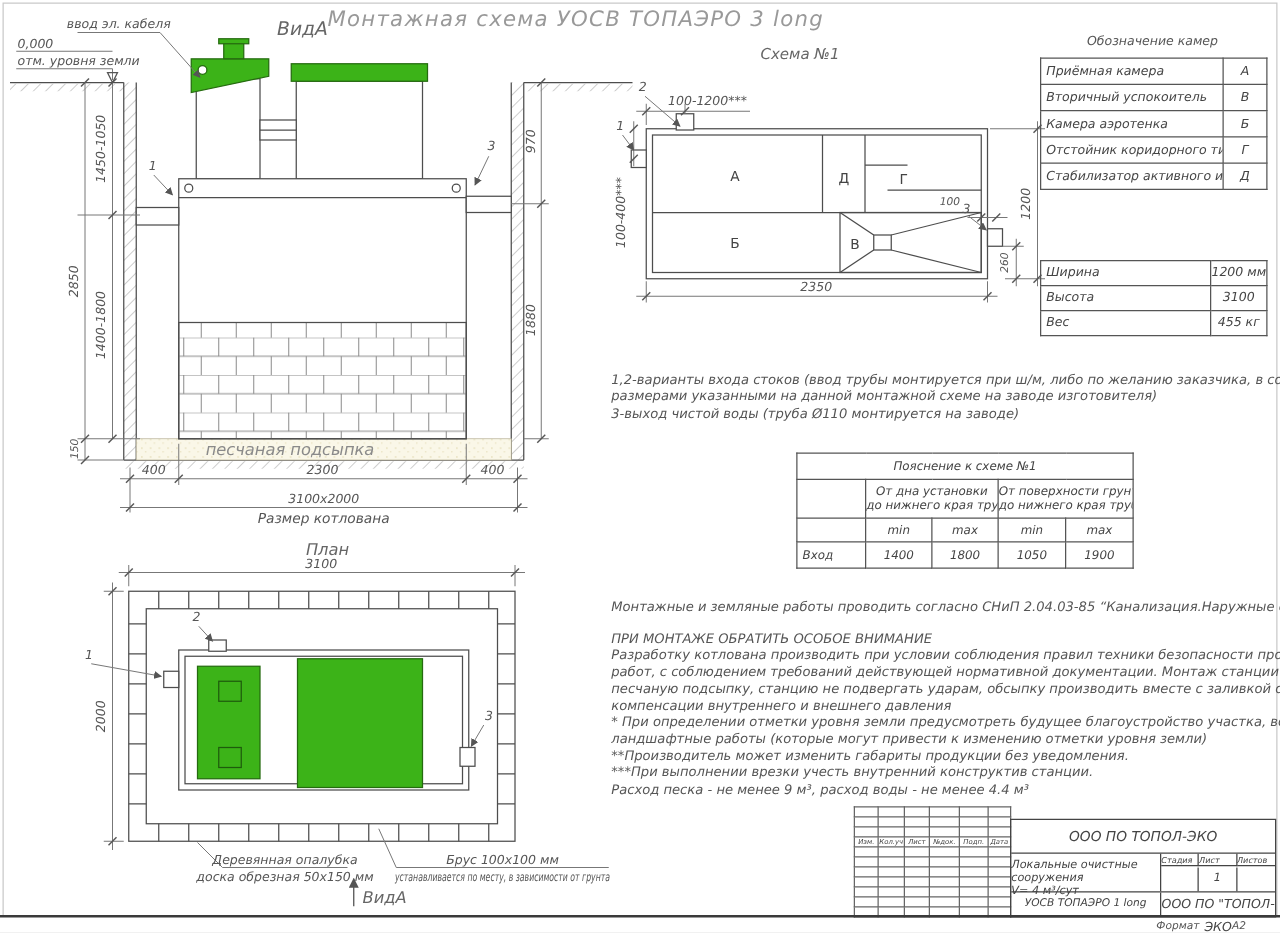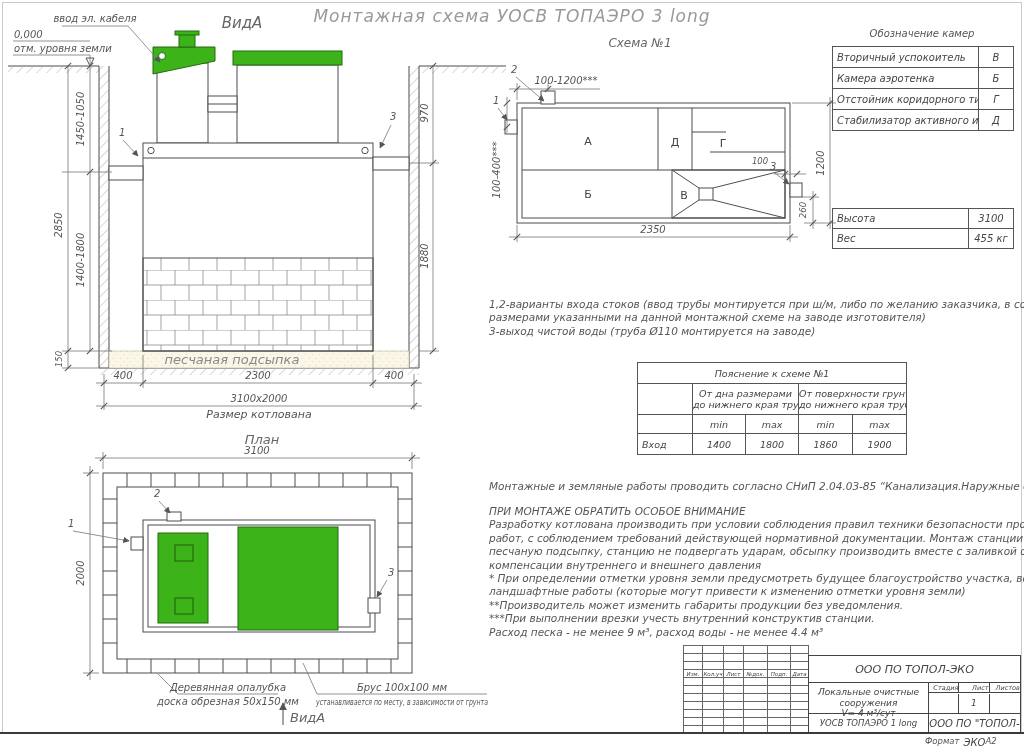--- a/index.html
+++ b/index.html
@@ -10,39 +10,39 @@
   svg{position:absolute;left:0;top:0}
   .ln{stroke:#4d4d4d;stroke-width:1;fill:none}
   .lnw{stroke:#4d4d4d;stroke-width:1;fill:#fff}
   .dim{stroke:#777;stroke-width:.8;fill:none}
   .tk{stroke:#555;stroke-width:1.1;fill:none}
   .grn{fill:#3cb318;stroke:#256b0f;stroke-width:1}
   text{font-family:"DejaVu Sans",sans-serif}
   .ct{font-style:italic;fill:#555;font-size:10px}
   .cm{text-anchor:middle}
   .big{font-size:15px;fill:#666}
-  .ttl{position:absolute;left:262px;top:6px;width:500px;text-align:center;
+  .ttl{position:absolute;left:262px;top:6px;width:500px;text-align:left;
        font-style:italic;font-size:17px;color:#999;letter-spacing:1px}
   .note{position:absolute;color:#555;font-style:italic;font-size:10.5px;line-height:13.4px;white-space:nowrap}
   .tblttl{position:absolute;color:#555;font-style:italic;font-size:10px;text-align:center}
   table{border-collapse:collapse;position:absolute;table-layout:fixed}
   td{border:1px solid #555;color:#444;font-style:italic;font-size:10px;padding:0 4px;overflow:hidden;white-space:nowrap}
   .cc{text-align:center;padding:0}
   .exp td{font-size:9.5px}
   .tb{position:absolute;left:683px;top:645px;width:337px;height:88px;color:#444}
   .tb .rev{position:absolute;left:0;top:0}
   .tb .rev td{border:.7px solid #666;height:7px;padding:0;font-size:5.5px;font-style:italic;text-align:center}
   .tb .right{position:absolute;left:125px;top:10px;width:211px;height:77px;border:1.2px solid #444}
   .tb .comp{height:26px;border-bottom:1px solid #444;display:flex;align-items:center;justify-content:center;
             font-style:italic;font-size:11px}
   .tb .mid{height:30px;border-bottom:1px solid #444;display:flex}
-  .tb .obj{width:119px;border-right:1px solid #444;text-align:center;font-style:italic;font-size:9px;line-height:10.5px;padding-top:4px}
+  .tb .obj{width:119px;border-right:1px solid #444;text-align:left;font-style:italic;font-size:9px;line-height:10.5px;padding-top:4px}
   .tb .stg{flex:1;display:flex;flex-wrap:wrap}
   .tb .sh{width:33.3%;height:10px;box-sizing:border-box;border-right:1px solid #444;border-bottom:1px solid #444;
-          font-style:italic;font-size:6.5px;text-align:right;line-height:10px}
+          font-style:italic;font-size:6.5px;text-align:left;line-height:10px}
   .tb .sv{width:33.3%;height:19px;box-sizing:border-box;border-right:1px solid #444;
           font-style:italic;font-size:9px;text-align:center;line-height:19px}
   .tb .bot{height:19px;display:flex}
   .tb .prod{width:119px;border-right:1px solid #444;text-align:center;font-style:italic;font-size:8.5px;line-height:19px}
   .tb .comp2{flex:1;text-align:center;font-style:italic;font-size:10px;line-height:19px}
   .fmt{position:absolute;left:925px;top:736px;font-style:italic;font-size:8.5px;color:#555}
   .fmt span{margin-right:26px}
 </style>
 </head>
 <body>
@@ -318,20 +318,24 @@
     </g>
   </svg>
 
   <div class="tblttl" style="left:832px;top:28px;width:180px">Обозначение камер</div>
   <table style="left:832px;top:46px;width:181px">
     <colgroup>
         <col style="width:146px">
         <col style="width:35px">
       </colgroup>
     <tbody>
+        <tr>
+          <td style="height:20px">Приёмная камера</td>
+          <td class="cc">А</td>
+        </tr>
     <tr>
           <td style="height:20px">Вторичный успокоитель</td>
           <td class="cc">В</td>
         </tr>
     <tr>
           <td style="height:20px">Камера аэротенка</td>
           <td class="cc">Б</td>
         </tr>
     <tr>
           <td style="height:20px">Отстойник коридорного типа</td>
@@ -343,20 +347,24 @@
         </tr>
   </tbody>
     </table>
 
   <table style="left:832px;top:208px;width:181px">
     <colgroup>
         <col style="width:136px">
         <col style="width:45px">
       </colgroup>
     <tbody>
+    <tr>
+          <td style="height:19px">Ширина</td>
+          <td class="cc">1200 мм</td>
+        </tr>
     <tr>
           <td style="height:19px">Высота</td>
           <td class="cc">3100</td>
         </tr>
     <tr>
           <td style="height:19px">Вес</td>
           <td class="cc">455 кг</td>
         </tr>
   </tbody>
     </table>
@@ -375,40 +383,40 @@
         <col style="width:54px">
         <col style="width:54px">
       </colgroup>
     <tbody>
         <tr>
       <td colspan="5" class="cc" style="height:20px">Пояснение к схеме №1</td>
     </tr>
     <tr>
       <td style="height:30px"></td>
       <td colspan="2" class="cc">
-        <div>От дна размерами</div>
+        <div>От дна установки</div>
         <div>до нижнего края трубы</div>
       </td>
       <td colspan="2" class="cc">
         <div>От поверхности грунта</div>
         <div>до нижнего края трубы</div>
       </td>
     </tr>
     <tr>
       <td style="height:18px"></td>
       <td class="cc">min</td>
       <td class="cc">max</td>
       <td class="cc">min</td>
       <td class="cc">max</td>
     </tr>
     <tr>
       <td style="height:20px">Вход</td>
       <td class="cc">1400</td>
       <td class="cc">1800</td>
-      <td class="cc">1860</td>
+      <td class="cc">1050</td>
       <td class="cc">1900</td>
     </tr>
   </tbody>
     </table>
 
   <div class="note" style="left:489px;top:480px">Монтажные и земляные работы проводить согласно СНиП 2.04.03-85 “Канализация.Наружные сети и сооружения”.</div>
 
   <div class="note" style="left:489px;top:505px">
     <div>ПРИ МОНТАЖЕ ОБРАТИТЬ ОСОБОЕ ВНИМАНИЕ</div>
     <div>Разработку котлована производить при условии соблюдения правил техники безопасности проведения земляных</div>

